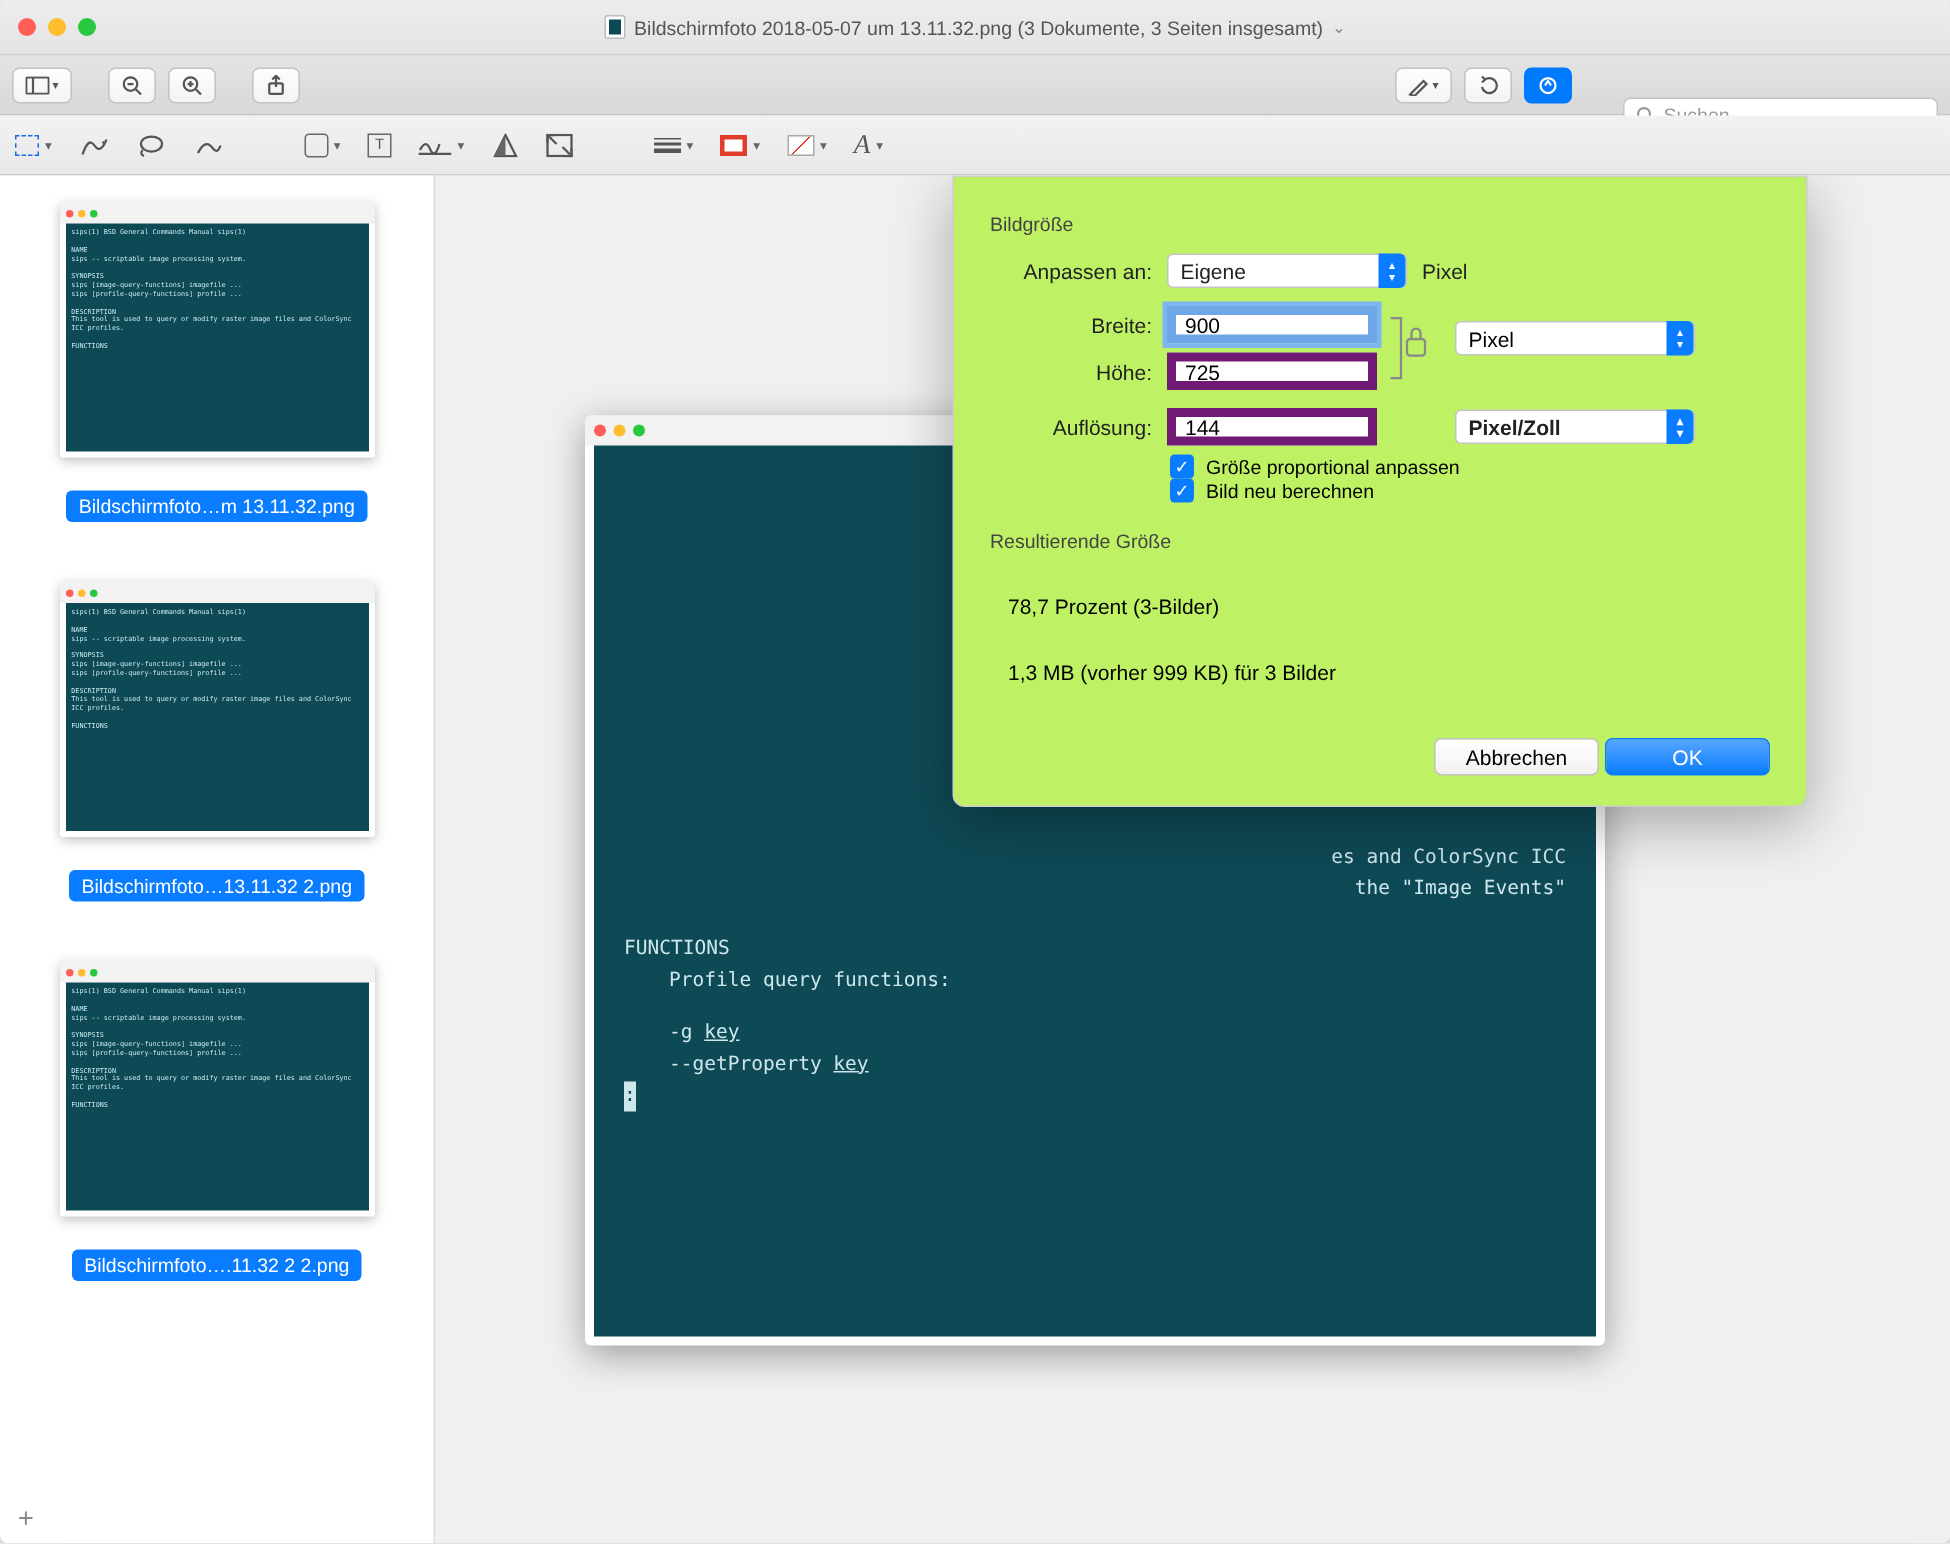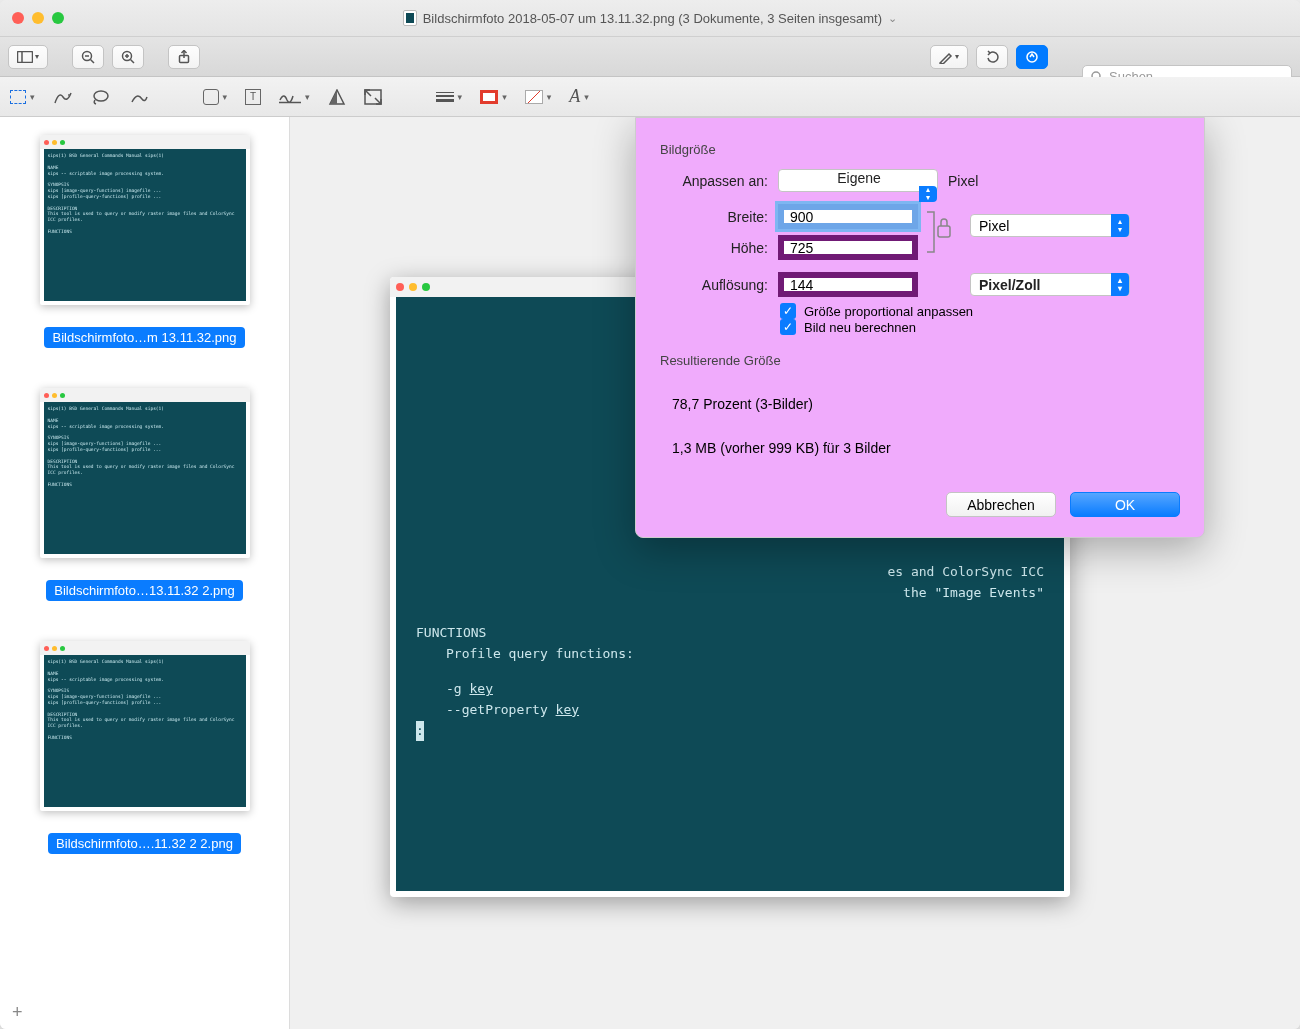--- a/index.html
+++ b/index.html
@@ -127,21 +127,21 @@
 }
 .preview-titlebar { position:absolute; top:0; left:0; right:0; height:20px; background:#f2f2f2; display:flex; align-items:center; padding:0 6px; gap:5px;}
 .preview-titlebar span { width:8px; height:8px; border-radius:50%; }
 .preview-titlebar span:nth-child(1){background:#ff5f57;} .preview-titlebar span:nth-child(2){background:#ffbd2e;} .preview-titlebar span:nth-child(3){background:#28c840;}
 .term-right { text-align:right; }
 .u { text-decoration: underline; }
 
 
 .dialog {
   position:absolute; left:345px; top:0; width:570px;
-  background:#f0abfc; border:1px solid #ccc; border-radius:0 0 8px 8px;
+  background:#bef264; border:1px solid #ccc; border-radius:0 0 8px 8px;
   box-shadow:0 12px 40px rgba(0,0,0,0.3);
   padding:24px 24px 20px;
 }
 .dlg-section { margin-bottom:18px; }
 .dlg-heading { font-size:13px; color:#444; margin-bottom:12px; }
 .dlg-row { display:flex; align-items:center; margin:6px 0; gap:10px; font-size:14px; color:#222;}
 .dlg-label { width:108px; text-align:right; }
 .select-mac {
   height:23px; background:#fff; border:1px solid #c4c4c4; border-radius:4px;
   display:flex; align-items:center; padding:0 6px 0 8px; position:relative; font-size:14px;
@@ -155,21 +155,21 @@
 .select-mac .stepper::after  { content:"▾"; color:#fff; font-size:8px; line-height:8px;}
 .txt-input {
   height:25px; background:#fff; border:6px solid #701a75; border-radius:0;
   padding:0 6px; font-size:14px;
 }
 .txt-input.focused { outline:3px solid #7eb6f2; outline-offset:0; border-color:#6ea6e8;}
 .lock-area { display:flex; align-items:center; color:#888; font-size:18px; padding:0 6px;}
 .checkbox-row { display:flex; align-items:center; gap:8px; margin-left:120px; }
 .mac-check { width:16px; height:16px; background:#0a7cff; border-radius:3px; display:flex; align-items:center; justify-content:center; color:#fff; font-size:12px;}
 .result-lines { padding: 10px 12px; line-height:2; font-size:14px; }
-.dlg-buttons { display:flex; justify-content:flex-end; gap:14px; margin-top:20px;}
+.dlg-buttons { display:flex; justify-content:flex-end; gap:4px; margin-top:20px;}
 .btn-mac {
   min-width:110px; height:25px; border-radius:5px; font-size:14px;
   display:flex; align-items:center; justify-content:center;
   background:linear-gradient(#fff,#f1f1f1); border:1px solid #c4c4c4;
 }
 .btn-mac.primary { background:linear-gradient(#56a6ff,#0a7cff); color:#fff; border:1px solid #0a7cff;}
 
 
 .footer {
   position:absolute; bottom:6px; left:12px; color:#888; font-size:18px;
@@ -416,21 +416,21 @@
           <div style="background:#cde7ec;color:#0e4a56;display:inline-block;width:8px;">:</div>
         </div>
       </div>
 
       <div class="dialog">
         <div class="dlg-section">
           <div class="dlg-heading">Bildgröße</div>
 
           <div class="dlg-row">
             <span class="dlg-label">Anpassen an:</span>
-            <div class="select-mac" style="width:160px;flex-direction:column;">
+            <div class="select-mac" style="width:160px;">
               <span>Eigene</span>
               <span class="stepper"></span>
             </div>
             <span>Pixel</span>
           </div>
 
           <div style="display:flex; align-items:flex-start;">
             <div style="flex:0 0 260px;">
               <div class="dlg-row">
                 <span class="dlg-label">Breite:</span>

